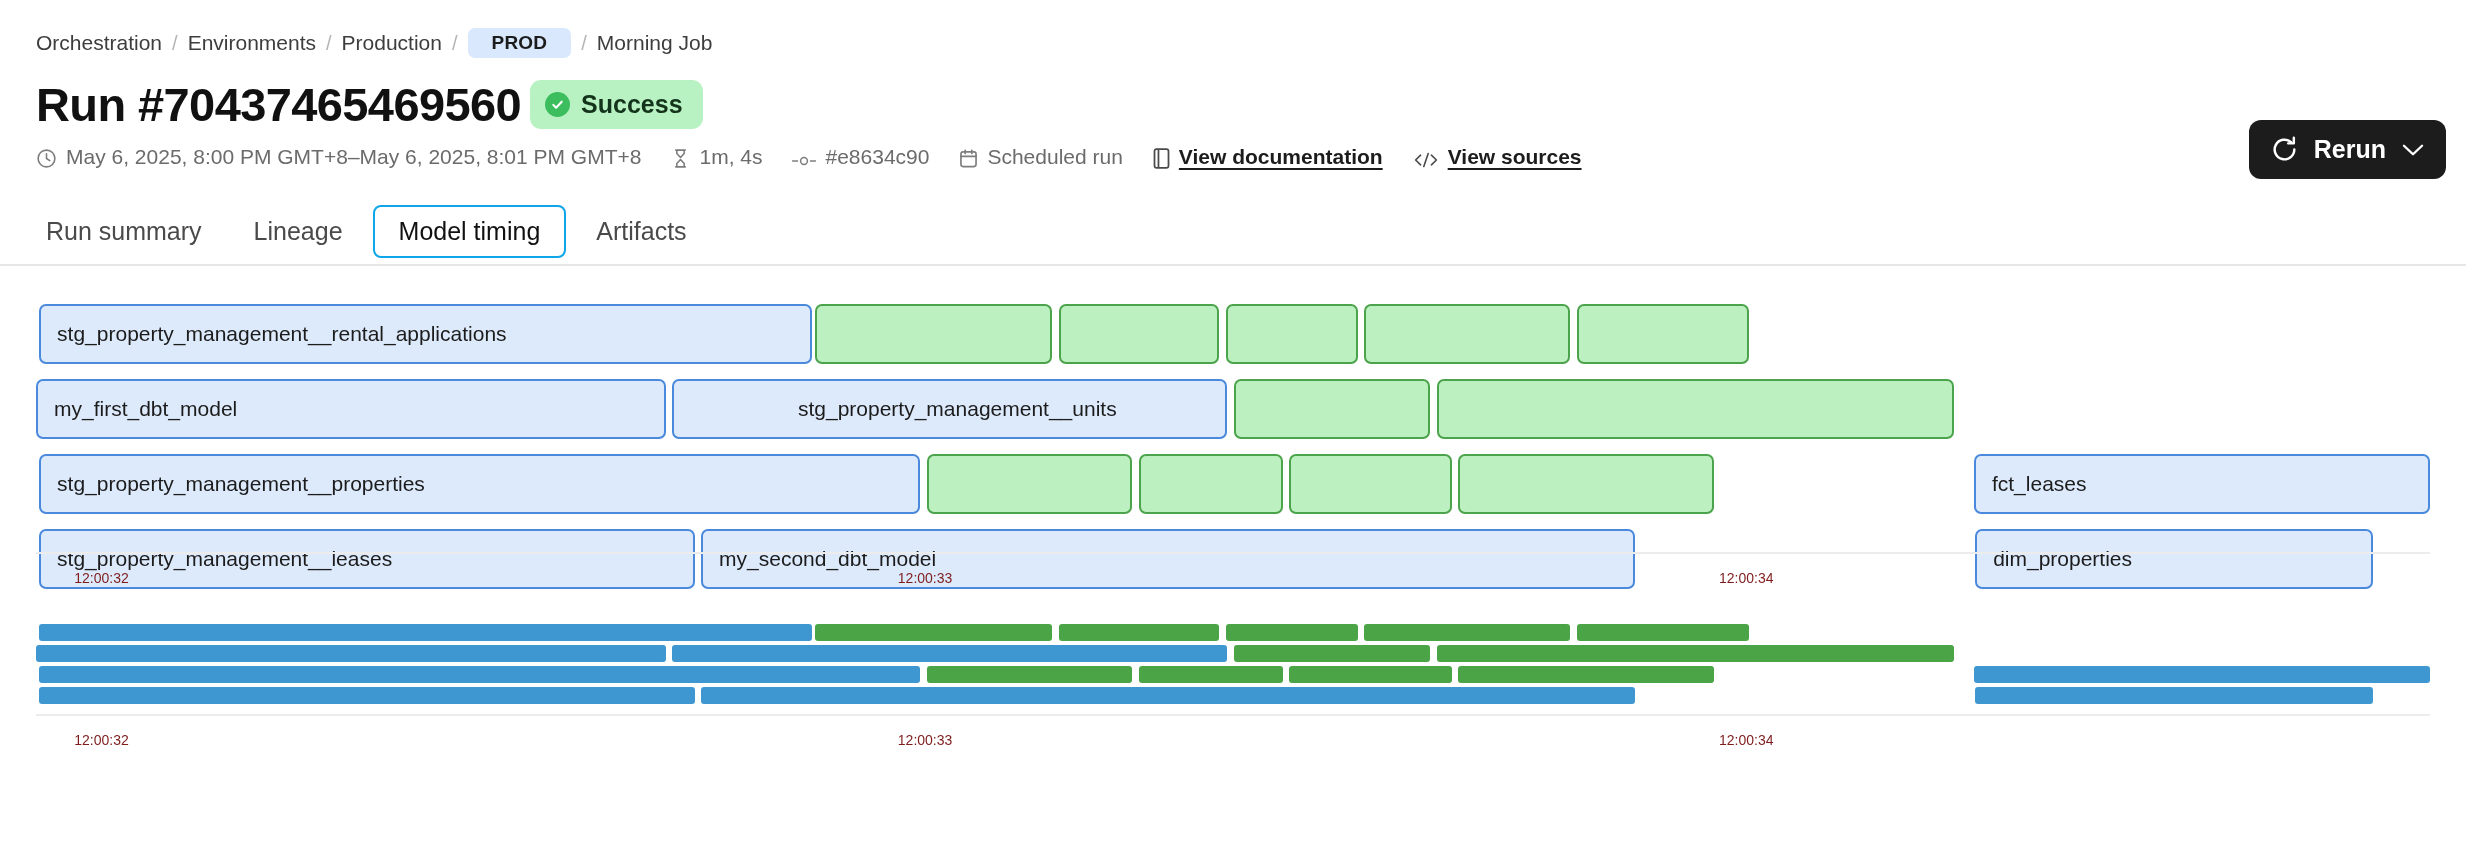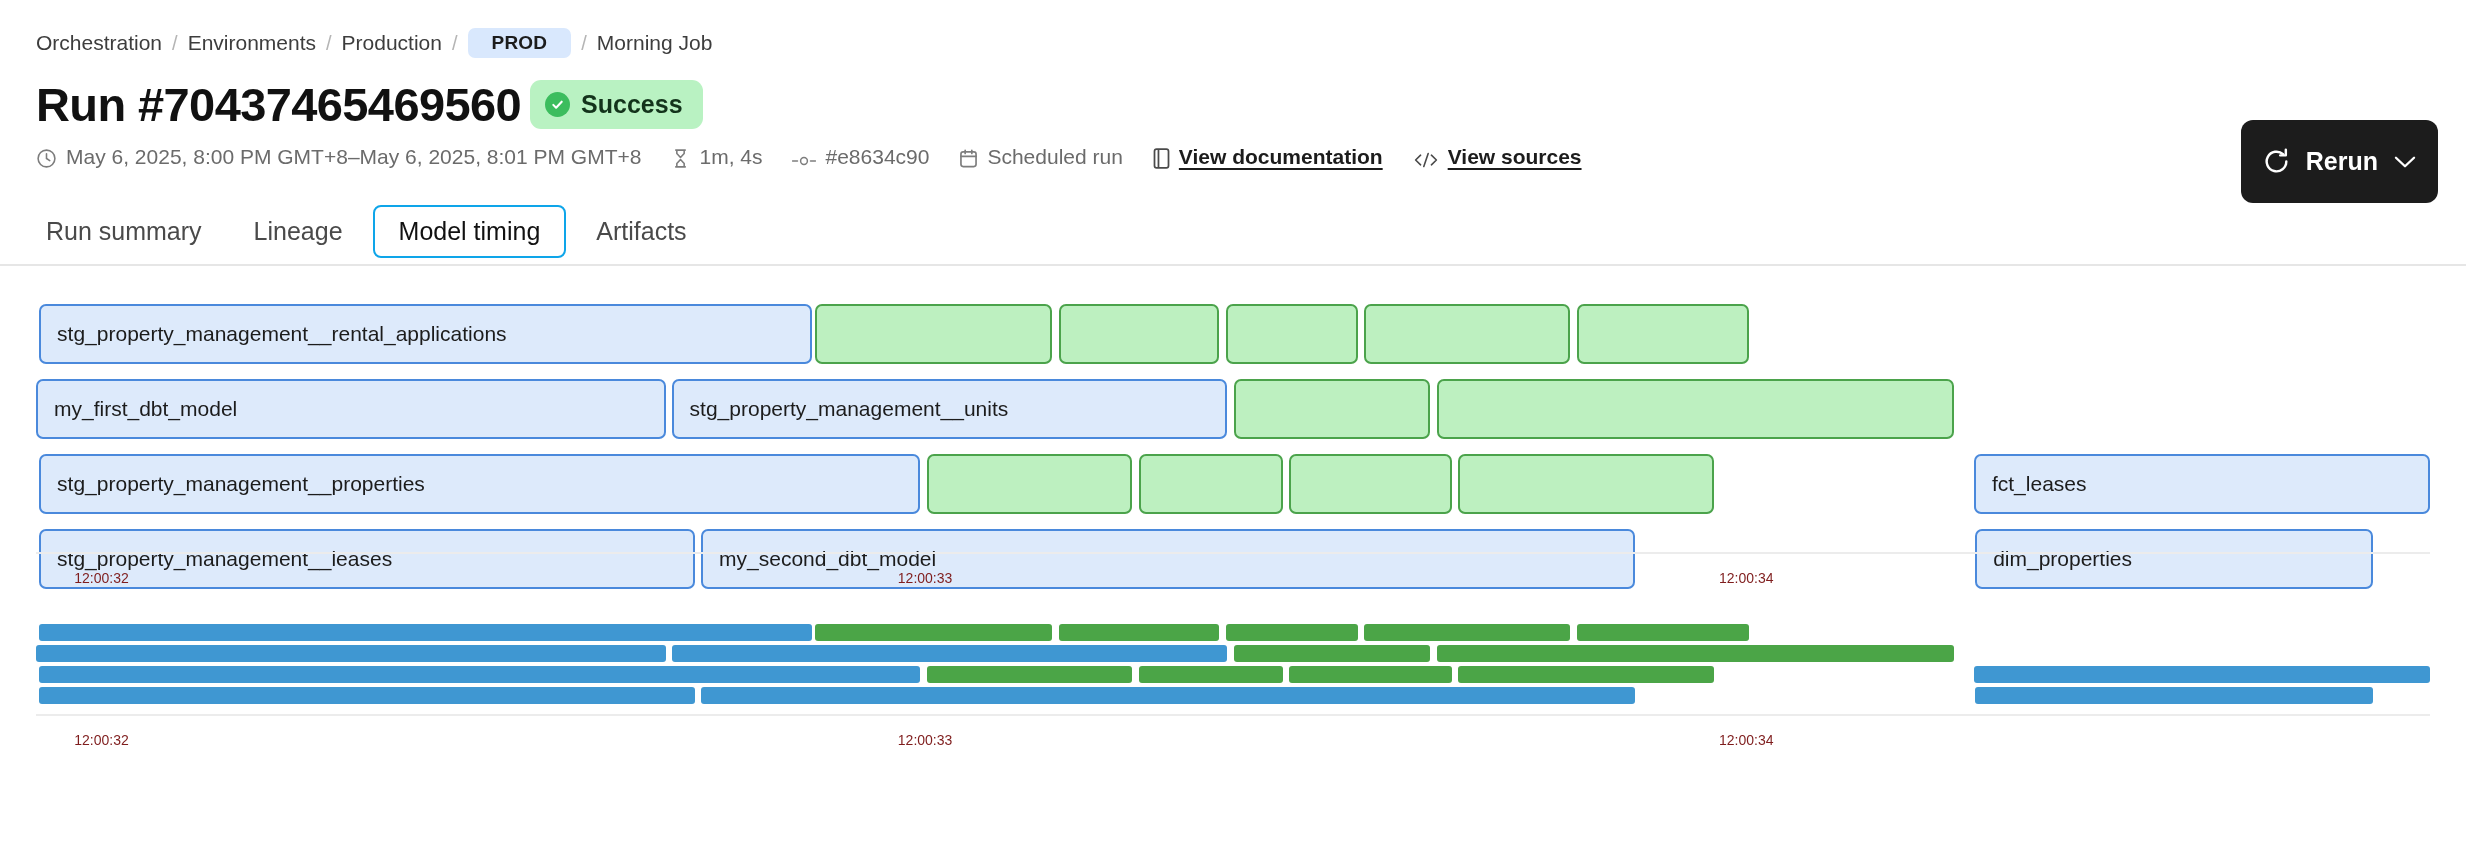--- a/index.html
+++ b/index.html
@@ -76,27 +76,27 @@
     color: #1c1c1c;
     font-weight: 600;
     text-decoration: underline;
     text-underline-offset: 4px;
     cursor: pointer;
   }
 
   
   .rerun-btn {
     position: absolute;
-    top: 120px; right: 28px;
+    top: 120px; right: 20px;
     display: flex; align-items: center; gap: 16px;
     background: #1c1c1c;
     color: #fff;
     border: none;
     border-radius: 12px;
-    padding: 27px 22px;
+    padding: 15px 22px;
     font-size: 25px;
     font-weight: 600;
     font-family: "Liberation Sans", sans-serif;
     cursor: pointer;
   }
   .rerun-btn svg { display: block; }
 
   
   .tabs {
     display: flex; align-items: flex-end;
@@ -283,21 +283,21 @@
         <div class="bar test" style="left: 32.56%; width: 9.9%;"></div>
         <div class="bar test" style="left: 42.73%; width: 6.7%;"></div>
         <div class="bar test" style="left: 49.72%; width: 5.5%;"></div>
         <div class="bar test" style="left: 55.47%; width: 8.6%;"></div>
         <div class="bar test" style="left: 64.35%; width: 7.2%;"></div>
       </div>
       <div class="gantt-row">
         <div class="bar model" style="left: 0%; width: 26.3%;">
           <span class="bar-label">my_first_dbt_model</span>
         </div>
-        <div class="bar model" style="left: 26.55%; width: 23.2%;">
+        <div class="bar model" style="left: 26.55%; width: 23.2%; justify-content: center;">
           <span class="bar-label">stg_property_management__units</span>
         </div>
         <div class="bar test" style="left: 50.05%; width: 8.2%;"></div>
         <div class="bar test" style="left: 58.53%; width: 21.6%;"></div>
       </div>
       <div class="gantt-row">
         <div class="bar model" style="left: 0.13%; width: 36.8%;">
           <span class="bar-label">stg_property_management__properties</span>
         </div>
         <div class="bar test" style="left: 37.2%; width: 8.6%;"></div>

